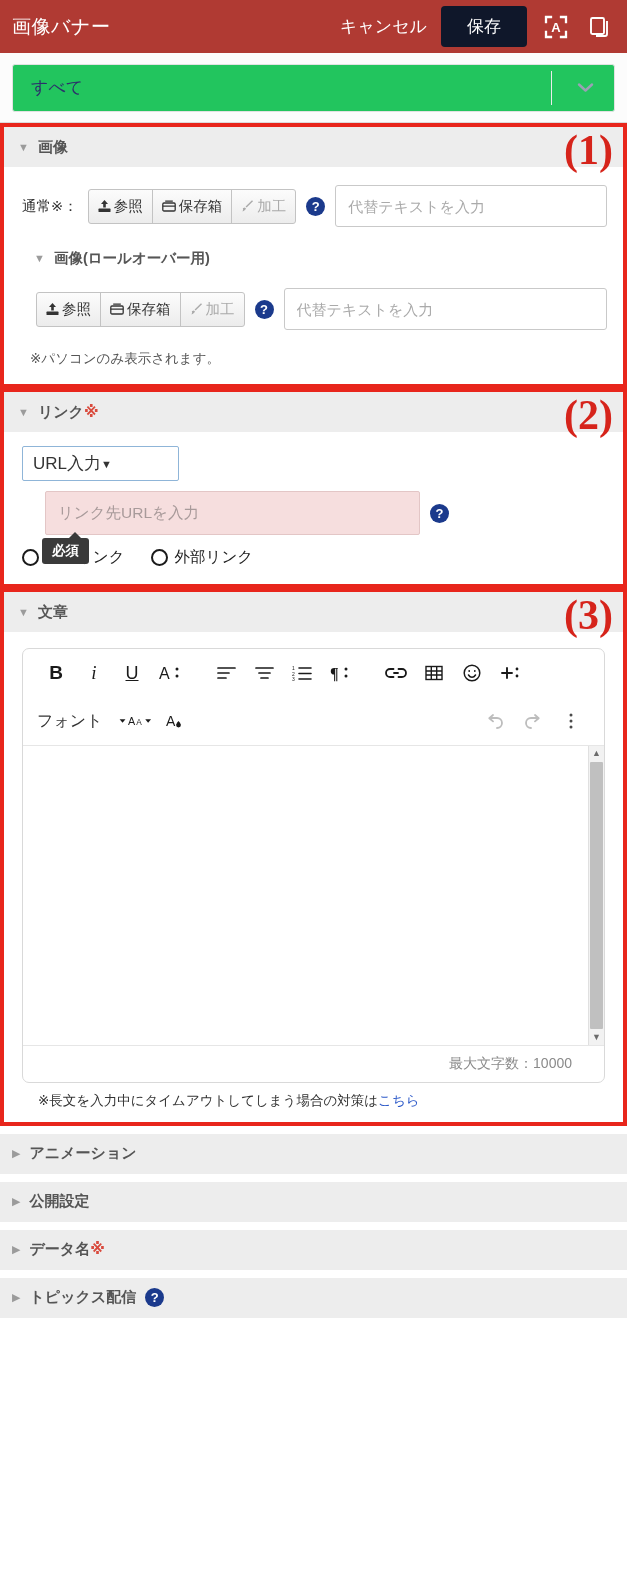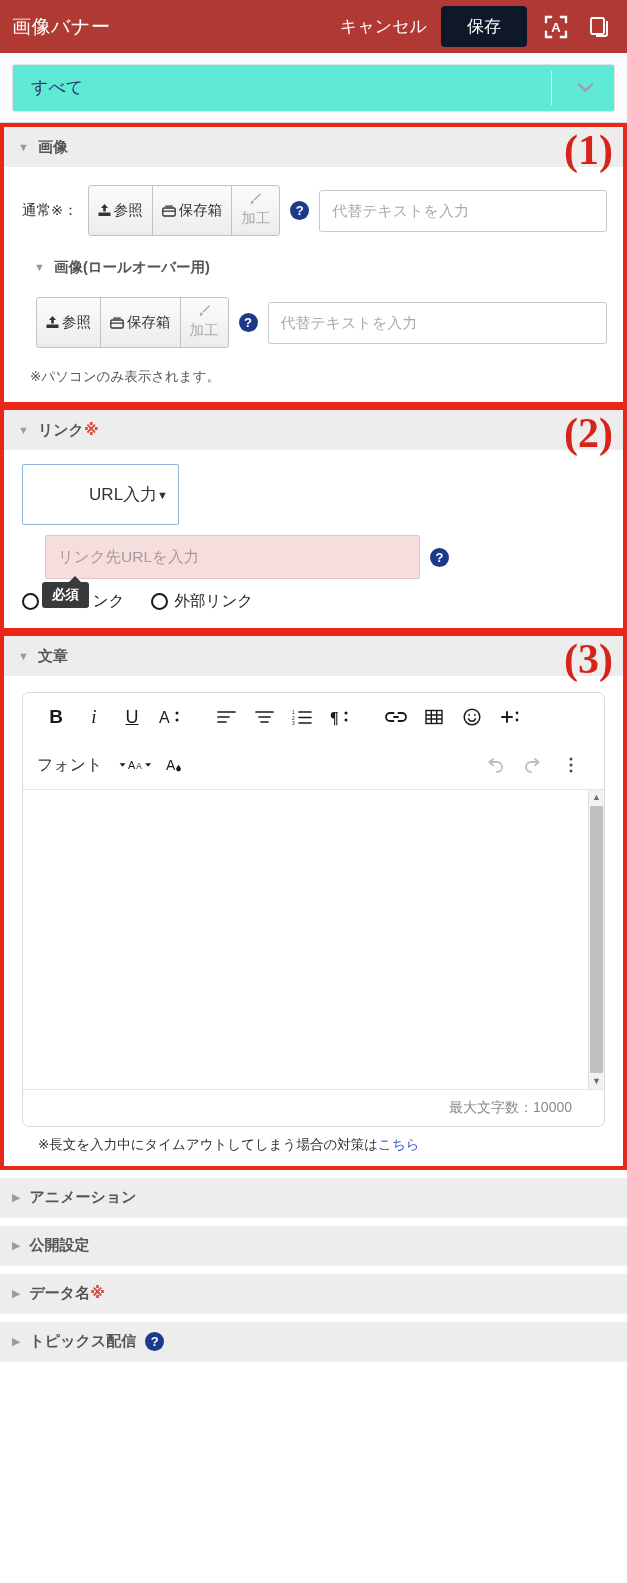--- a/index.html
+++ b/index.html
@@ -32,21 +32,21 @@
     display: flex; align-items: center; justify-content: center;
   }
   .hdr-icon svg { display: block; }
 
   
   .subbar {
     height: 70px; background: #fcfcfc; border-bottom: 1px solid #dcdcdc;
     display: flex; align-items: center; padding: 0 12px; gap: 10px;
   }
   .all-select {
-    flex: 1; height: 48px; background: #5eead4; border: 1px solid #e2e2e2;
+    flex: 1; height: 48px; background: #22c55e; border: 1px solid #e2e2e2;
     border-radius: 3px; display: flex; align-items: center; position: relative;
     cursor: pointer;
   }
   .all-select .val { padding-left: 18px; font-size: 17px; color: #2c2f6b; }
   .all-select .divider {
     position: absolute; right: 62px; top: 6px; bottom: 6px; width: 1px; background: #ececec;
   }
   .all-select .chev {
     position: absolute; right: 20px; top: 50%; transform: translateY(-50%);
     color: #9aa0b5; font-size: 16px; line-height: 1;
@@ -80,21 +80,21 @@
   
   .img-row { display: flex; align-items: center; padding: 18px 16px 10px 18px; gap: 10px; }
   .img-label { font-size: 14.5px; color: #333; white-space: nowrap; }
   .btn-group { display: flex; }
   .gbtn {
     background: linear-gradient(#fcfcfc,#ececec); border: 1px solid #c3c3c3;
     font-size: 14.5px; color: #333; padding: 7px 9px; display: flex; align-items: center;
     gap: 3px; cursor: pointer; margin-left: -1px;
   }
   .gbtn:first-child { margin-left: 0; border-radius: 3px 0 0 3px; }
-  .gbtn:last-child { border-radius: 0 3px 3px 0; flex-direction: column; }
+  .gbtn:last-child { border-radius: 0 3px 3px 0; }
   .gbtn.disabled { color: #aaa; cursor: default; }
   .gbtn svg { display: block; }
   .help-icon {
     width: 19px; height: 19px; border-radius: 50%; background: #1b3a8c; color: #fff;
     font-size: 13px; font-weight: bold; display: flex; align-items: center;
     justify-content: center; cursor: pointer; flex: none;
   }
   .txt-input {
     flex: 1; height: 42px; border: 1px solid #c9c9c9; border-radius: 3px;
     padding: 0 12px; font-size: 15px; color: #333; font-family: inherit; background: #fff;
@@ -102,23 +102,23 @@
   .txt-input::placeholder { color: #aaa; }
 
   .sub-head { display: flex; align-items: center; gap: 9px; padding: 12px 0 0 30px; cursor: pointer; }
   .sub-head .tri { color: #9b9b9b; font-size: 11px; line-height: 1; }
   .sub-head .sub-title { font-size: 14.5px; font-weight: bold; color: #555; }
   .note { font-size: 13.5px; color: #555; padding: 10px 0 16px 26px; }
 
   
   .link-body { padding: 14px 16px 16px 18px; }
   .link-select {
-    width: 157px; height: 61px; border: 1px solid #8fb5d8; border-radius: 2px;
+    width: 157px; height: 35px; border: 1px solid #8fb5d8; border-radius: 2px;
     background: #fff; font-size: 17px; color: #333; padding: 0 10px;
-    display: flex; align-items: center; justify-content: flex-end; cursor: pointer;
+    display: flex; align-items: center; justify-content: flex-start; cursor: pointer;
   }
   .link-select .cv { font-size: 11px; color: #333; }
   .url-row { display: flex; align-items: center; gap: 10px; margin-top: 10px; margin-left: 23px; }
   .url-input {
     width: 375px; height: 44px; border: 1px solid #e3c6c6; border-radius: 2px;
     background: #f6dede; padding: 0 12px; font-size: 15.5px; color: #333;
     font-family: inherit;
   }
   .url-input::placeholder { color: #a89a9a; }
   .radio-row { display: flex; align-items: center; gap: 26px; margin-top: 12px; position: relative; }

